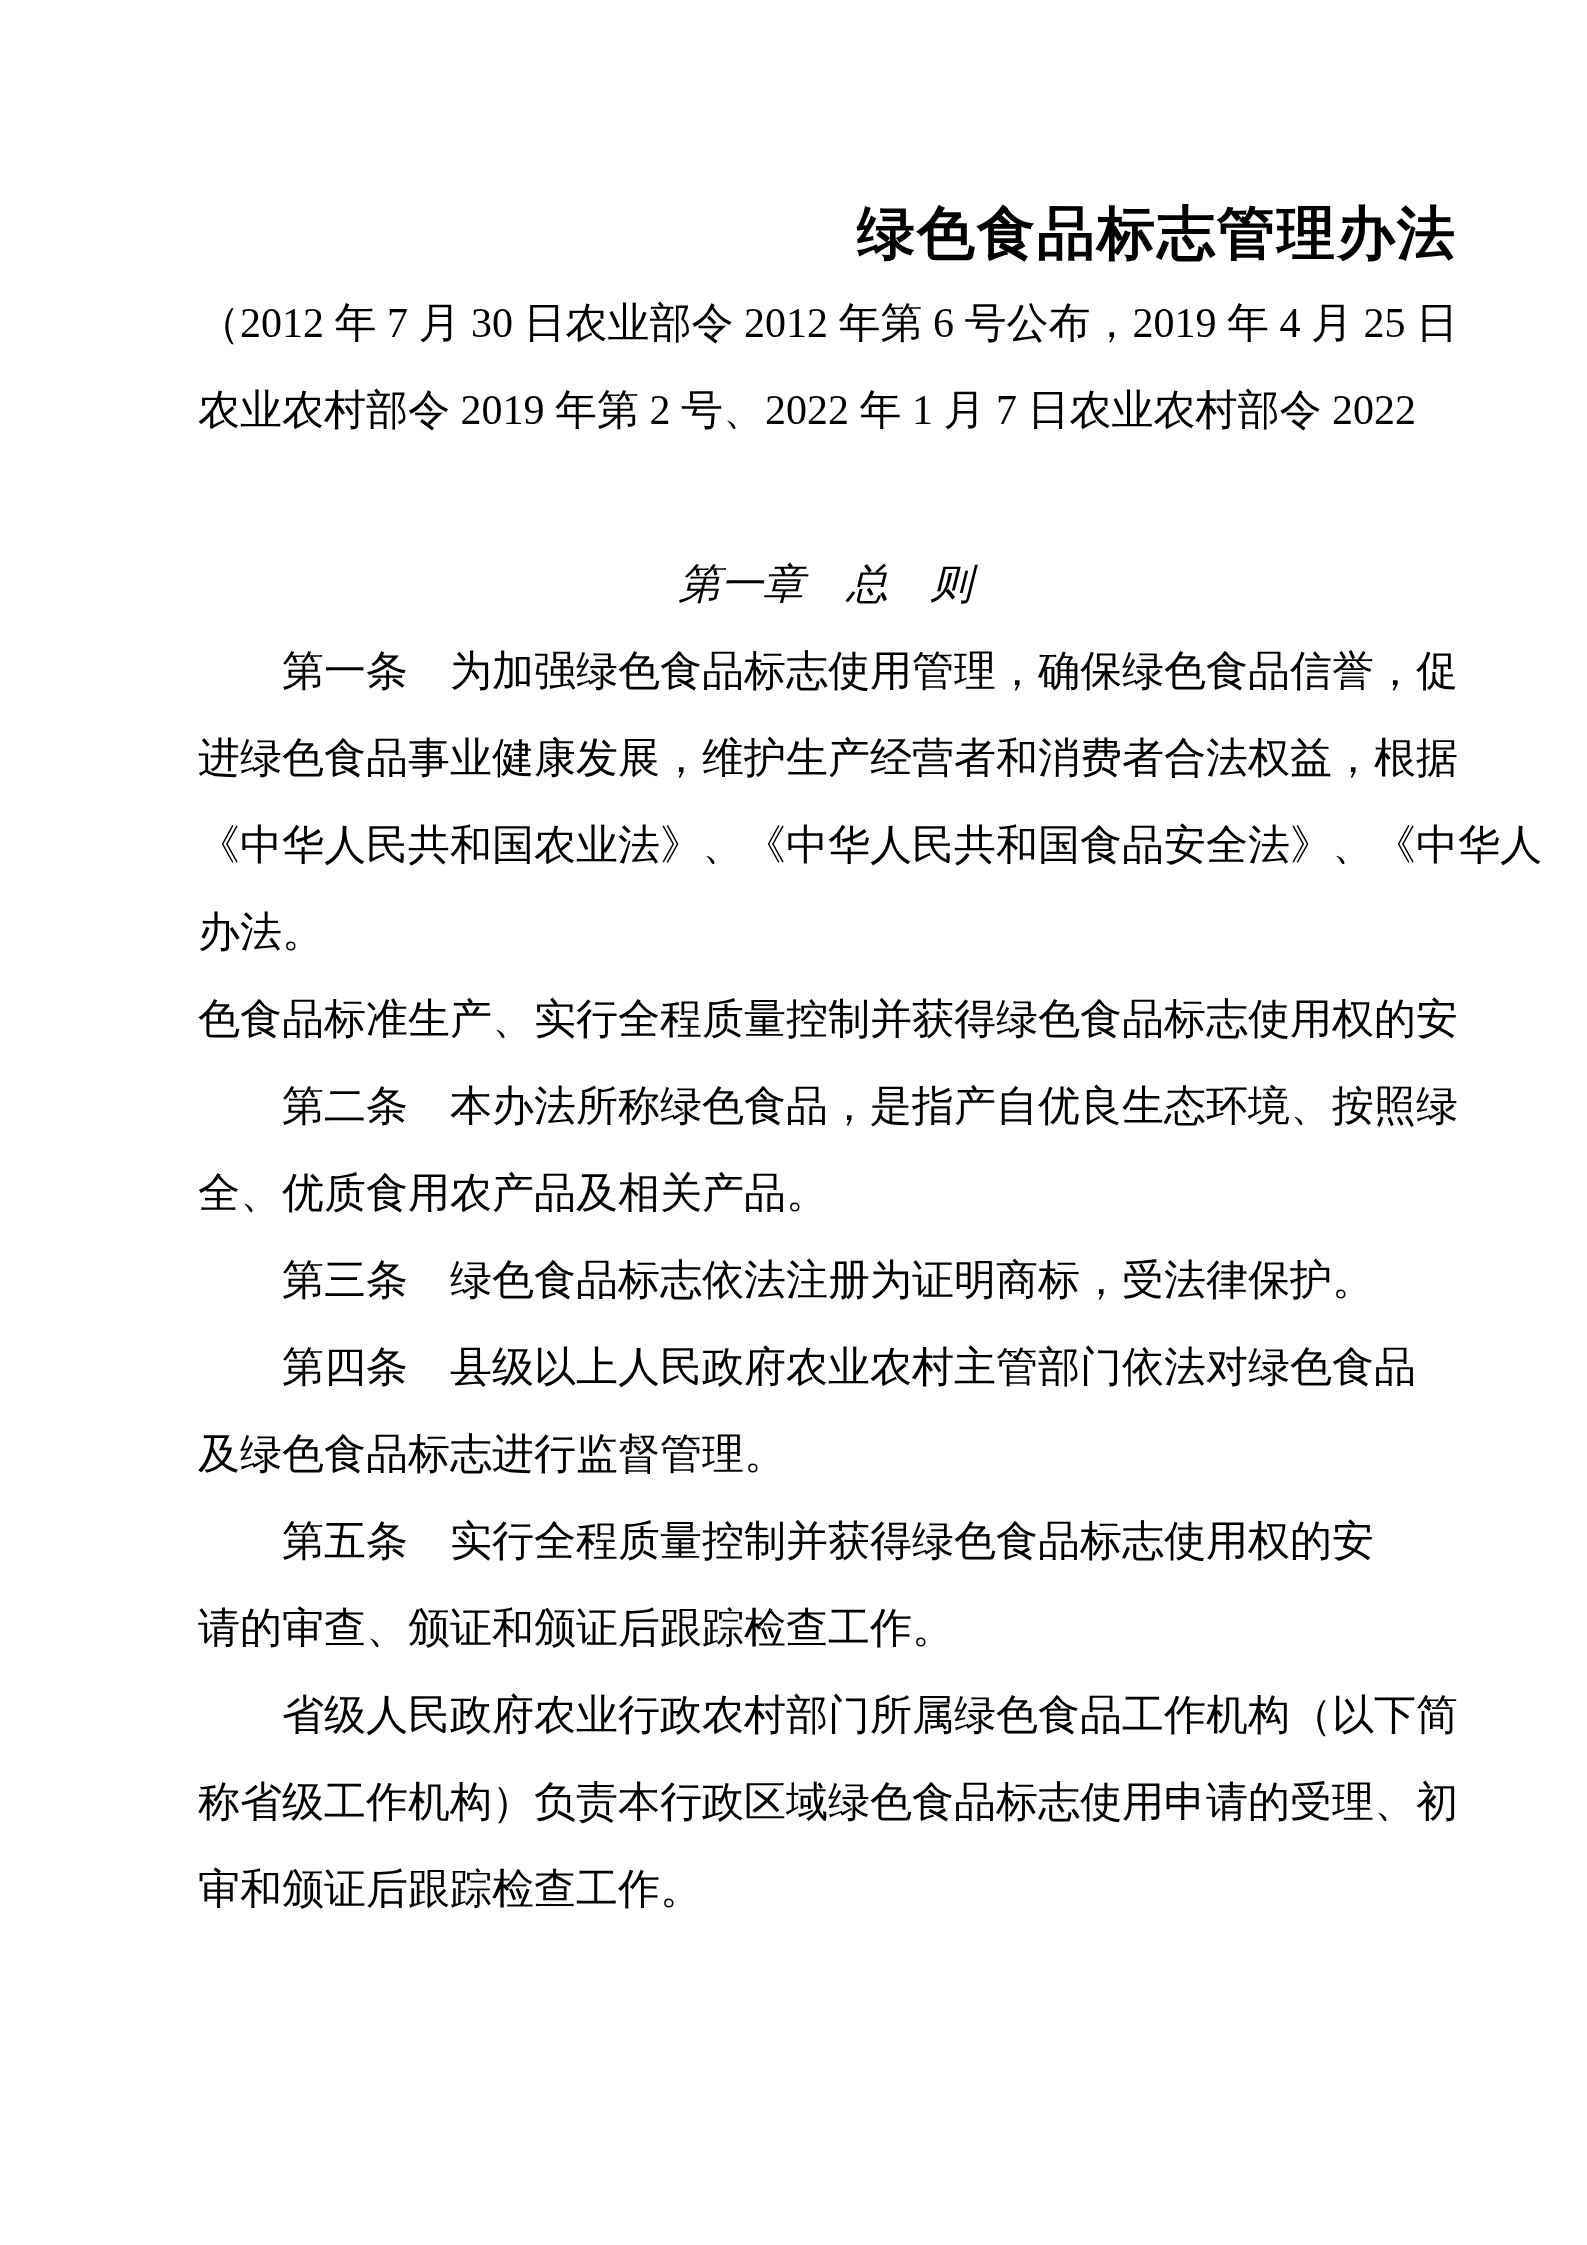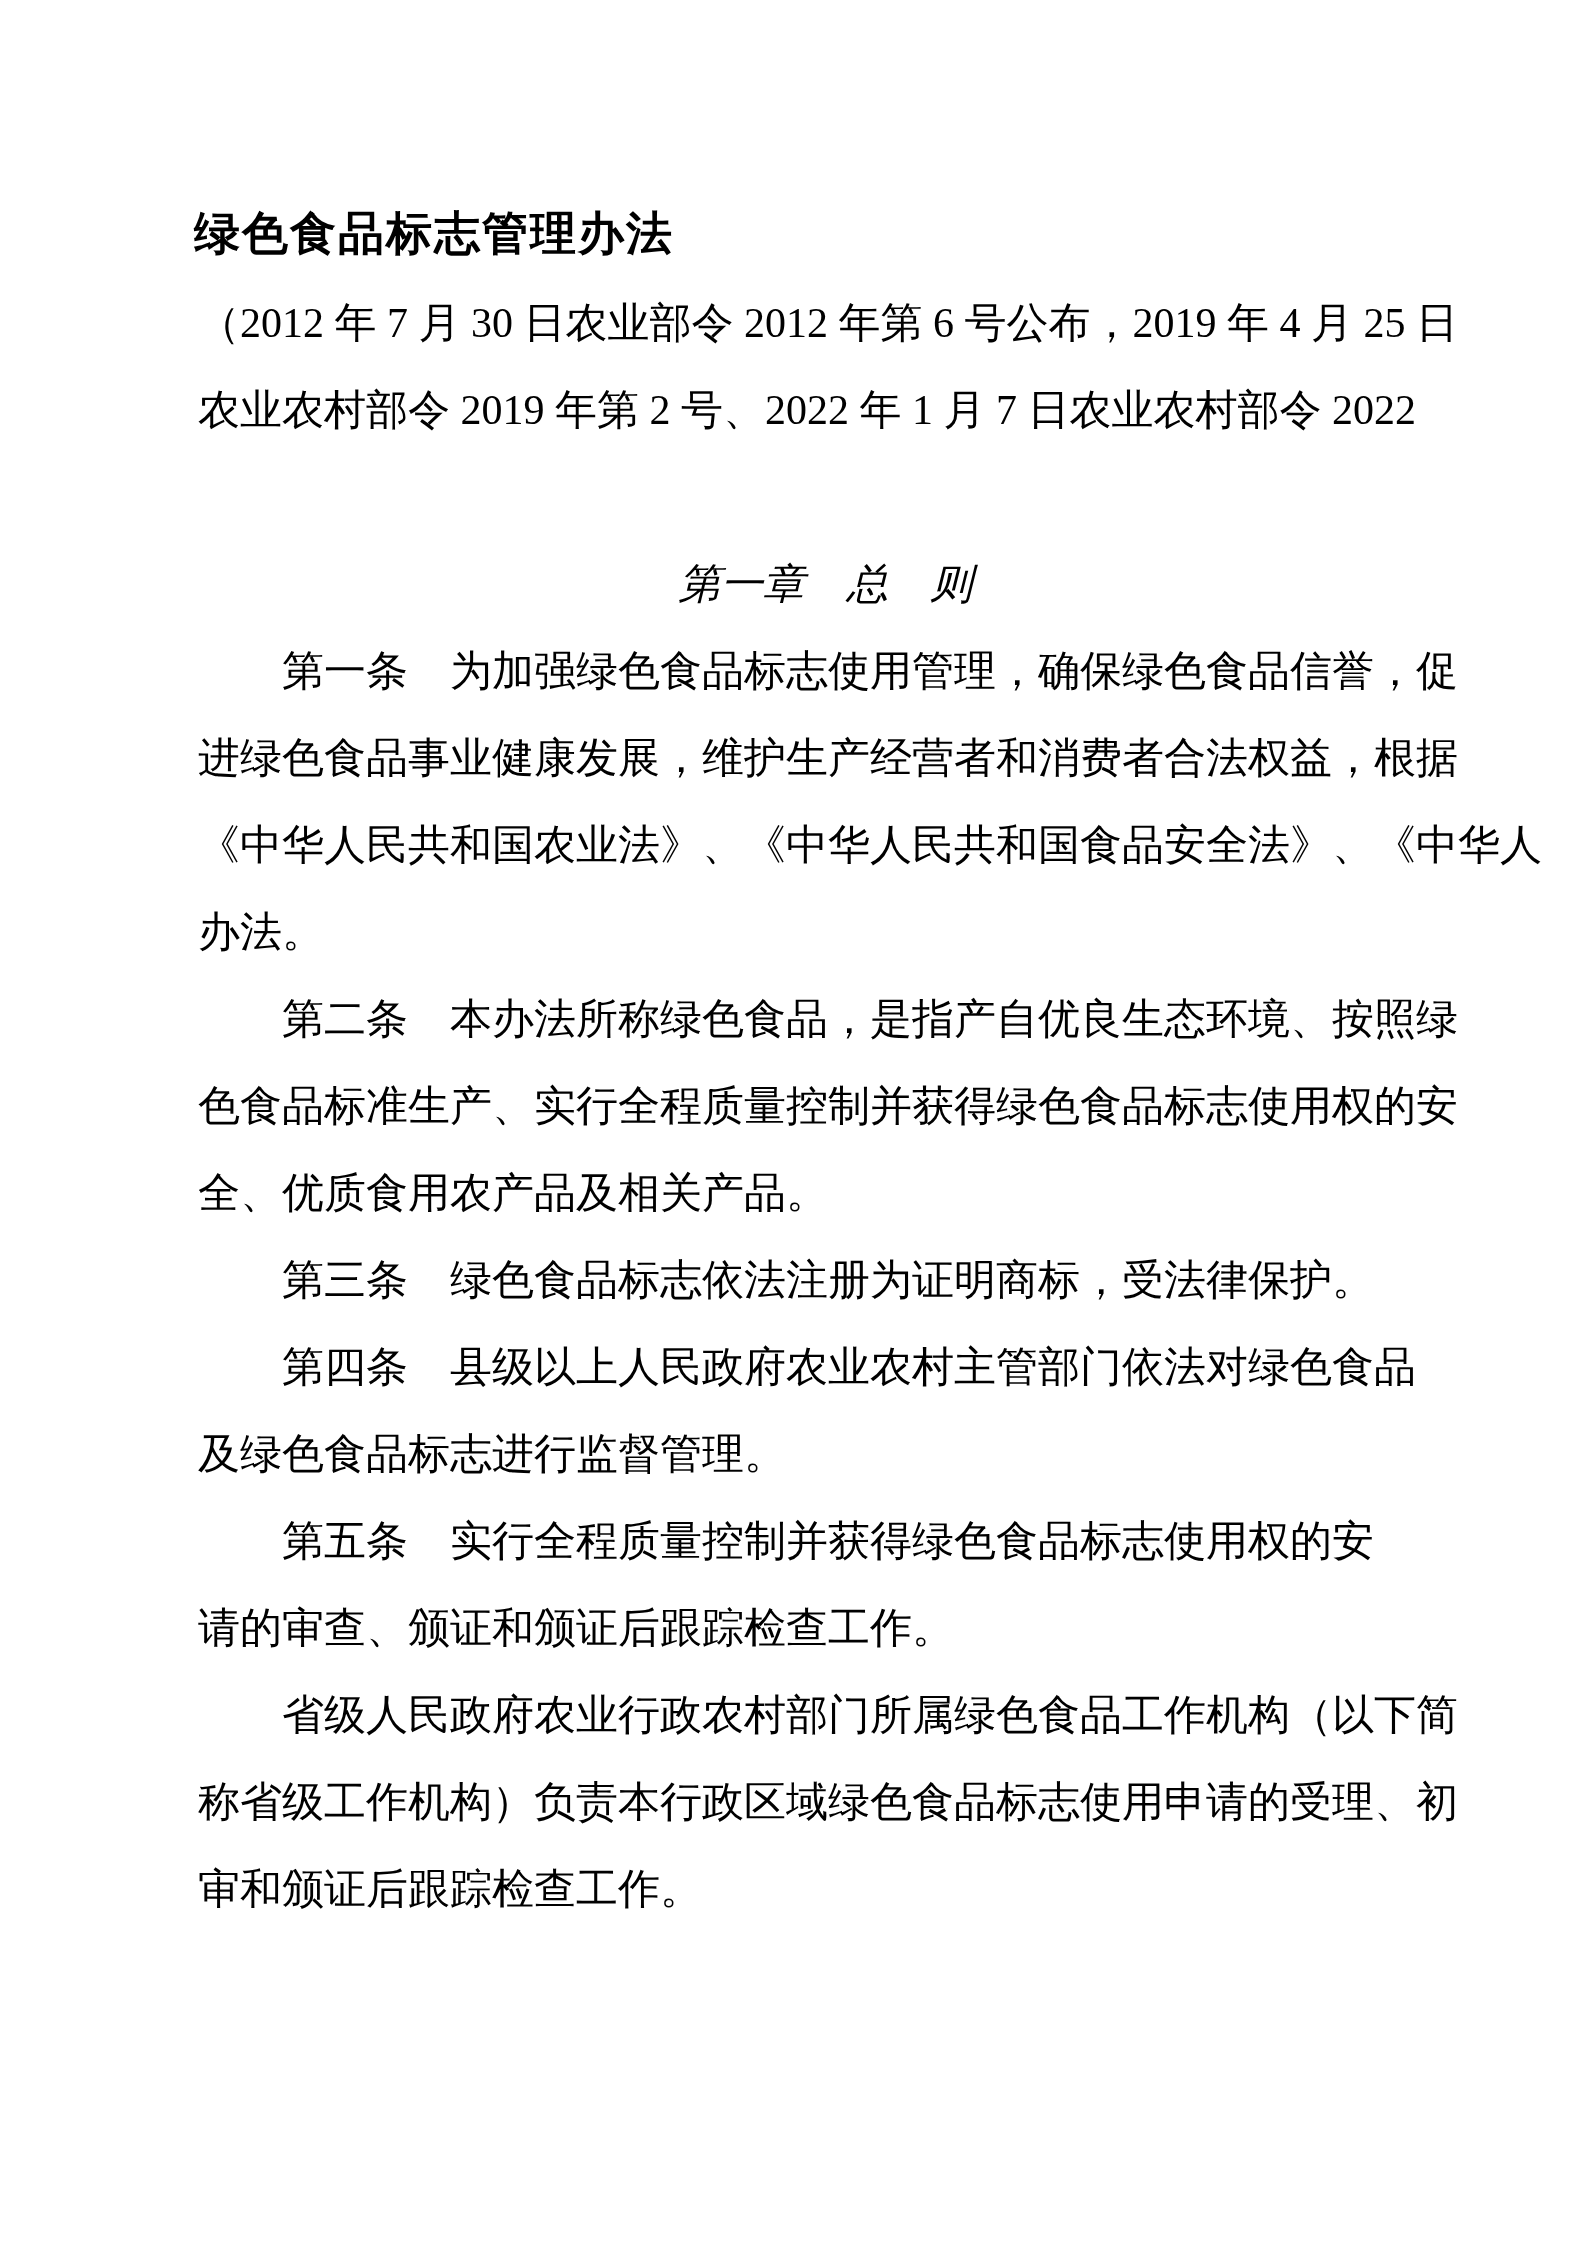--- a/index.html
+++ b/index.html
@@ -18,23 +18,23 @@
   }
   .content {
     position: absolute;
     left: 194px;
     top: 0;
     width: 1263px;
     padding-top: 190px;
   }
   .doc-title {
     margin: 0;
-    font-size: 46px;
+    font-size: 58px;
     font-weight: bold;
-    text-align: left;
+    text-align: right;
     height: 88px;
     line-height: 88px;
     letter-spacing: 2px;
     white-space: nowrap;
   }
   .line {
     margin: 4px;
     font-size: 42px;
     height: 83px;
     line-height: 83px;
@@ -66,22 +66,22 @@
 
     <div class="blank"></div>
 
     <h2 class="line chapter">第一章　总　则</h2>
 
     <p class="line indent">第一条　为加强绿色食品标志使用管理，确保绿色食品信誉，促</p>
     <p class="line">进绿色食品事业健康发展，维护生产经营者和消费者合法权益，根据</p>
     <p class="line">《中华人民共和国农业法》、《中华人民共和国食品安全法》、《中华人</p>
     <p class="line">办法。</p>
 
+    <p class="line">色食品标准生产、实行全程质量控制并获得绿色食品标志使用权的安</p>
     <p class="line indent">第二条　本办法所称绿色食品，是指产自优良生态环境、按照绿</p>
-    <p class="line">色食品标准生产、实行全程质量控制并获得绿色食品标志使用权的安</p>
     <p class="line">全、优质食用农产品及相关产品。</p>
 
     <p class="line indent">第三条　绿色食品标志依法注册为证明商标，受法律保护。</p>
 
     <p class="line indent">第四条　县级以上人民政府农业农村主管部门依法对绿色食品</p>
     <p class="line">及绿色食品标志进行监督管理。</p>
 
     <p class="line indent">第五条　实行全程质量控制并获得绿色食品标志使用权的安</p>
     <p class="line">请的审查、颁证和颁证后跟踪检查工作。</p>
 

